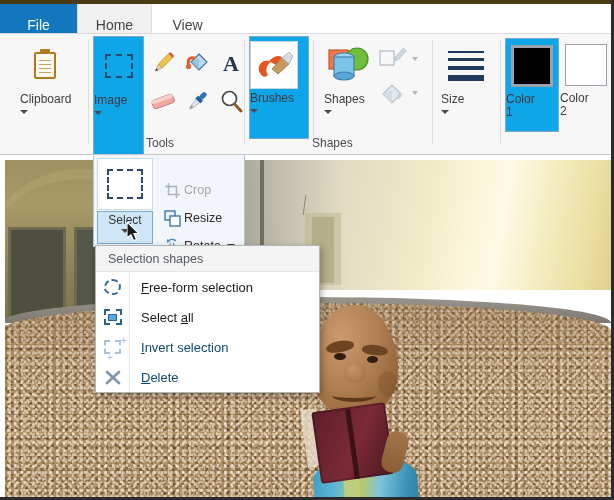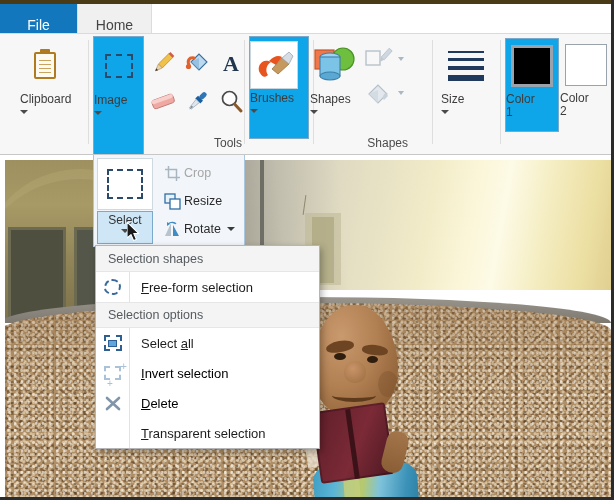--- a/index.html
+++ b/index.html
@@ -60,21 +60,21 @@
     border-top: 1px solid #dadada;
     border-bottom: 1px solid #c7c7c7;
   }
   .ribbon-inner { position: relative; width: 100%; height: 100%; }
 
   .grp {
     position: absolute; top: 2px; height: 116px;
   }
   .grp-label {
     position: absolute; bottom: 2px; left: 0; width: 100%;
-    text-align: right; font-size: 12px; color: #4a4a4a;
+    text-align: left; font-size: 12px; color: #4a4a4a;
   }
   .sep {
     position: absolute; top: 6px; width: 1px; height: 104px;
     background: #dedede;
   }
 
   
   .bigbtn {
     position: absolute; top: 4px;
     display: flex; flex-direction: column; align-items: flex-start;
@@ -151,21 +151,21 @@
     justify-content: flex-start; padding-top: 1px;
     font-size: 12px; color: #333;
   }
   .imenu {
     position: absolute; left: 66px; top: 4px; width: 84px;
     font-size: 12.5px; color: #2a2a2a;
   }
   .imenu-row {
     display: flex; align-items: center; height: 28px; cursor: default;
   }
-  .imenu-row.disabled { color: #a6a6a6; }
+  .imenu-row.disabled { color: #a6a6a6; margin-top: 17px; }
   .imenu-ico { width: 24px; display: flex; justify-content: center; }
 
   
   .canvas {
     position: absolute; left: 0; top: 155px; width: 611px; height: 345px;
     overflow: hidden; z-index: 5;
   }
   .photo { position: absolute; inset: 0; }
 
   .ph-sky {
@@ -367,21 +367,21 @@
   }
   .menu-item {
     position: relative; height: 30px; display: flex; align-items: center;
     cursor: default; z-index: 2;
   }
   .menu-item .mi-ico {
     width: 33px; min-width: 33px; height: 30px;
     display: flex; align-items: center; justify-content: center;
   }
   .menu-item .mi-label { padding-left: 12px; }
-  .menu-item.disabled .mi-label { color: #000000; text-align: center; }
+  .menu-item.disabled .mi-label { color: #0c4a6e; text-align: center; }
   .mi-label u { text-decoration: underline; }
 
   
   .ic-rect {
     width: 17px; height: 14px; border: 2px dashed #3a6a9b;
   }
   .ic-free {
     width: 17px; height: 16px; border: 2px dashed #3a6a9b;
     border-radius: 48% 52% 42% 58% / 56% 44% 58% 42%;
   }
@@ -460,20 +460,23 @@
     <div class="canvas-leftgap"></div>
   </div>
 
   <div class="tabbar">
     <div class="tab tab-file">
       <span>File</span>
     </div>
     <div class="tab tab-home">
       <span>Home</span>
     </div>
+    <div class="tab tab-view">
+      <span>View</span>
+    </div>
   </div>
   <div class="top-strip"></div>
 
   <div class="ribbon">
     <div class="ribbon-inner">
 
       <div class="grp" style="left:4px;width:82px;">
         <div class="bigbtn" style="left:16px;">
           <div class="glyphbox">
             <div class="clip-ico"></div>
@@ -557,21 +560,21 @@
               <path d="M20 26 L30 15 L37 21 L26 31 Z" fill="#c69a5f" stroke="#9a7340" stroke-width="0.8"></path>
               <path d="M30 15 L37 9 L41 13 L37 21 Z" fill="#d7dde3" stroke="#9aa8b5" stroke-width="0.8"></path>
             </svg>
           </div>
           <div class="cap">Brushes</div>
           <div class="caret"></div>
         </div>
       </div>
       <div class="sep" style="left:313px;"></div>
 
-      <div class="grp" style="left:308px;width:110px;">
+      <div class="grp" style="left:322px;width:110px;">
         <div class="bigbtn" style="left:2px;">
           <div class="glyphbox">
             <svg width="46" height="42" viewBox="0 0 46 42">
               <rect x="3" y="6" width="19" height="19" fill="#f0774a" stroke="#c75528" stroke-width="1.2"></rect>
               <circle cx="31" cy="15" r="11" fill="#6fbf3f" stroke="#4a9226" stroke-width="1.2"></circle>
               <ellipse cx="18" cy="13" rx="10" ry="4" fill="#9fd3ef" stroke="#3f7fa8" stroke-width="1.1"></ellipse>
               <rect x="8" y="13" width="20" height="19" fill="#7cc3e8" stroke="#3f7fa8" stroke-width="1.1"></rect>
               <ellipse cx="18" cy="32" rx="10" ry="4" fill="#5aa9d4" stroke="#3f7fa8" stroke-width="1.1"></ellipse>
             </svg>
           </div>
@@ -687,21 +690,20 @@
     <div class="menu-head">Selection shapes</div>
 
 
     <div class="menu-item">
       <span class="mi-ico">
         <span class="ic-free"></span>
       </span>
       <span class="mi-label"><u>F</u>ree-form selection</span>
     </div>
 
-    <div class="menu-head" style="border-top:1px solid #e6e6e6;">Selection options</div>
 
     <div class="menu-item">
       <span class="mi-ico">
         <span class="ic-selall">
             <i></i>
           </span>
       </span>
       <span class="mi-label">Select <u>a</u>ll</span>
     </div>
 
@@ -714,24 +716,20 @@
 
     <div class="menu-item disabled">
       <span class="mi-ico">
         <svg width="18" height="17" viewBox="0 0 18 17">
           <path d="M3 3 L15 14 M15 3 L3 14" stroke="#8095aa" stroke-width="2.6" stroke-linecap="round" fill="none"></path>
         </svg>
       </span>
       <span class="mi-label"><u>D</u>elete</span>
     </div>
 
-    <div class="menu-item">
-      <span class="mi-ico"></span>
-      <span class="mi-label"><u>T</u>ransparent selection</span>
-    </div>
   </div>
 
   <div class="cursor">
     <svg width="14" height="21" viewBox="0 0 14 21">
       <polygon points="0,0 0,16 4,12.6 6.6,18.6 9.4,17.4 6.8,11.6 11.6,11.4" fill="#1a1a1a" stroke="#ffffff" stroke-width="1.1" stroke-linejoin="round"></polygon>
     </svg>
   </div>
 
   <div class="right-edge"></div>
   <div class="bottom-edge"></div>

